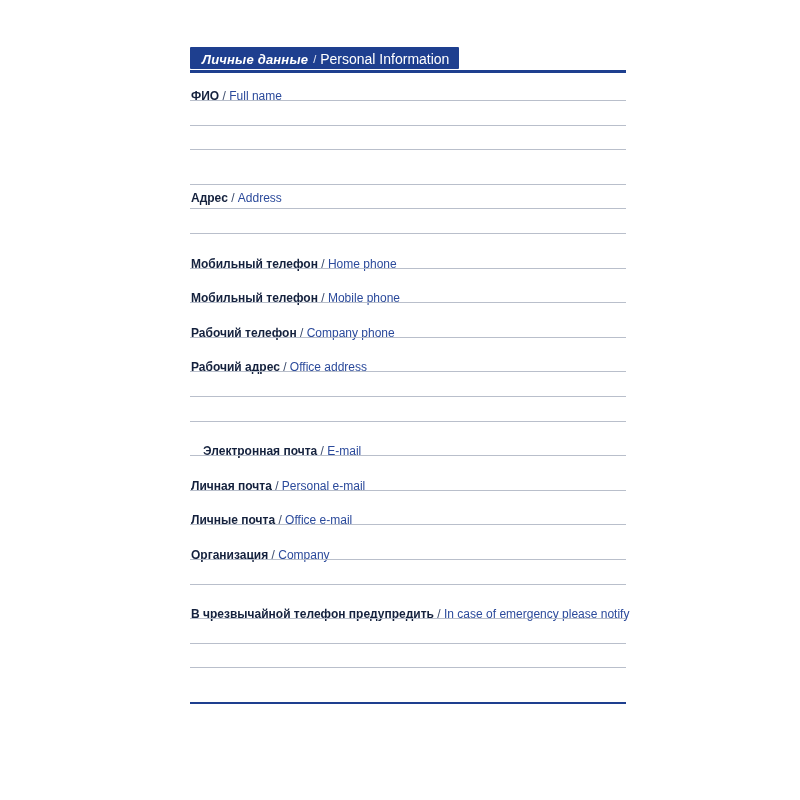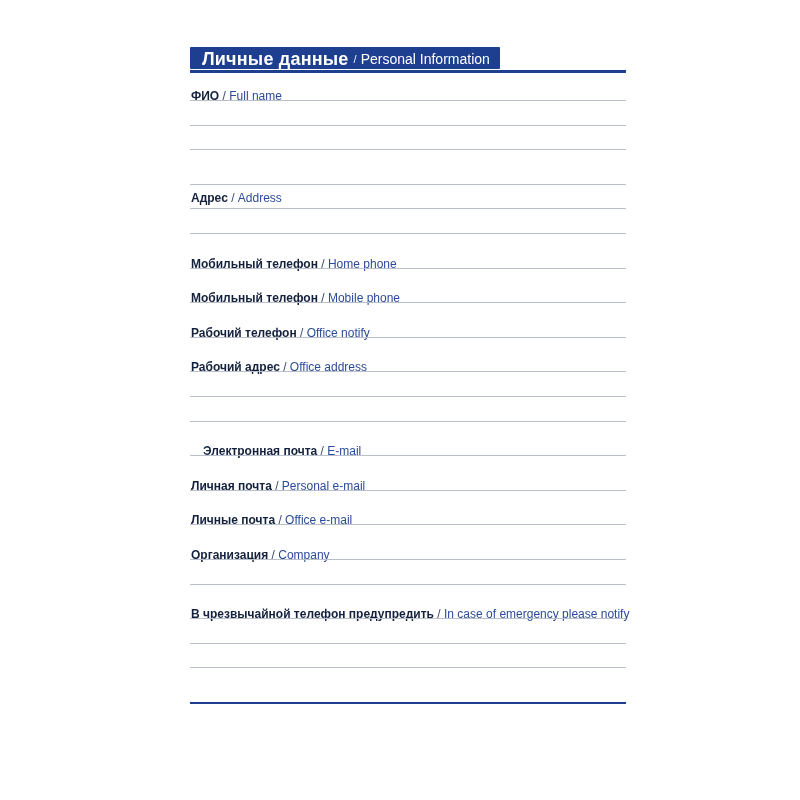--- a/index.html
+++ b/index.html
@@ -38,22 +38,23 @@
     background: #1e3f8f;
     color: #ffffff;
     padding: 2px 10px 0 12px;
     box-sizing: border-box;
     display: flex;
     align-items: center;
     white-space: nowrap;
     border-radius: 1px;
   }
   .header-title-ru {
-    font-size: 18px;
+    font-size: 13px;
     font-weight: bold;
+    font-style: italic;
     letter-spacing: 0.2px;
   }
   .header-sep {
     font-size: 11px;
     margin: 0 4px 0 5px;
     font-weight: normal;
     color: #e8ecf7;
   }
   .header-title-en {
     font-size: 14px;
@@ -128,21 +129,21 @@
       <div class="rule" style="position: absolute; left: 0px; top: 34.6px;"></div>
       <div class="rule" style="position: absolute; left: 0px; top: 59.2px;"></div>
       <div class="field-label" style="position: absolute; left: 0px; top: 83.8px; margin-top: 18px;"><span class="label-ru">Адрес</span><span class="label-slash"> / </span><span class="label-en">Address</span></div>
       <div class="rule" style="position: absolute; left: 0px; top: 93.8px;"></div>
       <div class="rule" style="position: absolute; left: 0px; top: 118.4px;"></div>
       <div class="rule" style="position: absolute; left: 0px; top: 143px;"></div>
       <div class="field-label" style="position: absolute; left: 0px; top: 167.6px;"><span class="label-ru">Мобильный телефон</span><span class="label-slash"> / </span><span class="label-en">Home phone</span></div>
       <div class="rule" style="position: absolute; left: 0px; top: 177.6px;"></div>
       <div class="field-label" style="position: absolute; left: 0px; top: 202.2px;"><span class="label-ru">Мобильный телефон</span><span class="label-slash"> / </span><span class="label-en">Mobile phone</span></div>
       <div class="rule" style="position: absolute; left: 0px; top: 212.2px;"></div>
-      <div class="field-label" style="position: absolute; left: 0px; top: 236.8px;"><span class="label-ru">Рабочий телефон</span><span class="label-slash"> / </span><span class="label-en">Office notify</span></div>
+      <div class="field-label" style="position: absolute; left: 0px; top: 236.8px;"><span class="label-ru">Рабочий телефон</span><span class="label-slash"> / </span><span class="label-en">Company phone</span></div>
       <div class="rule" style="position: absolute; left: 0px; top: 246.8px;"></div>
       <div class="field-label" style="position: absolute; left: 0px; top: 271.4px;"><span class="label-ru">Рабочий адрес</span><span class="label-slash"> / </span><span class="label-en">Office address</span></div>
       <div class="rule" style="position: absolute; left: 0px; top: 281.4px;"></div>
       <div class="rule" style="position: absolute; left: 0px; top: 306px;"></div>
       <div class="rule" style="position: absolute; left: 0px; top: 330.6px;"></div>
       <div class="field-label" style="position: absolute; left: 12px; top: 355.2px;"><span class="label-ru">Электронная почта</span><span class="label-slash"> / </span><span class="label-en">E-mail</span></div>
       <div class="rule" style="position: absolute; left: 0px; top: 365.2px;"></div>
       <div class="field-label" style="position: absolute; left: 0px; top: 389.8px;"><span class="label-ru">Личная почта</span><span class="label-slash"> / </span><span class="label-en">Personal e-mail</span></div>
       <div class="rule" style="position: absolute; left: 0px; top: 399.8px;"></div>
       <div class="field-label" style="position: absolute; left: 0px; top: 424.4px;"><span class="label-ru">Личные почта</span><span class="label-slash"> / </span><span class="label-en">Office e-mail</span></div>

